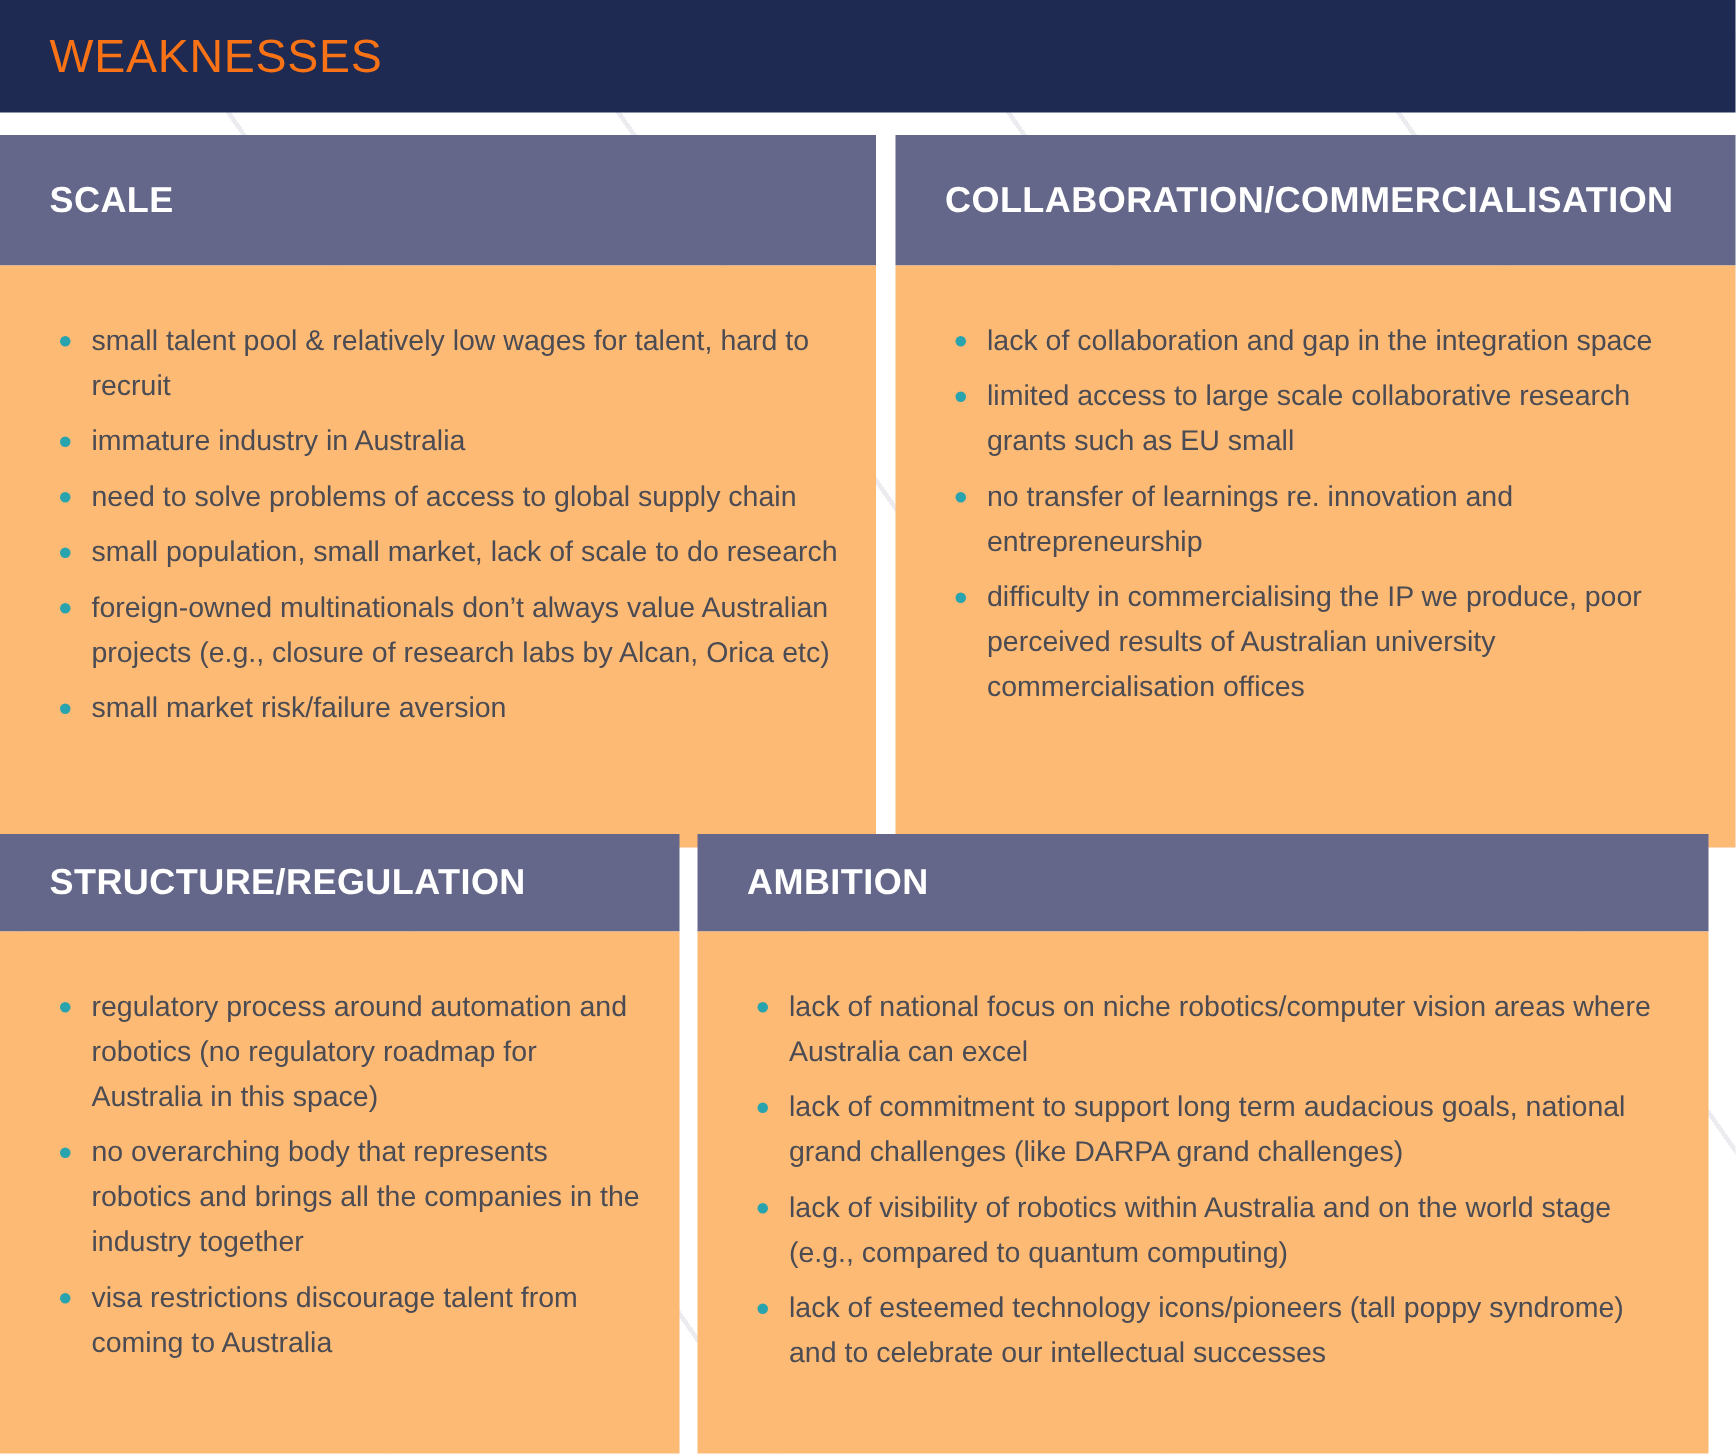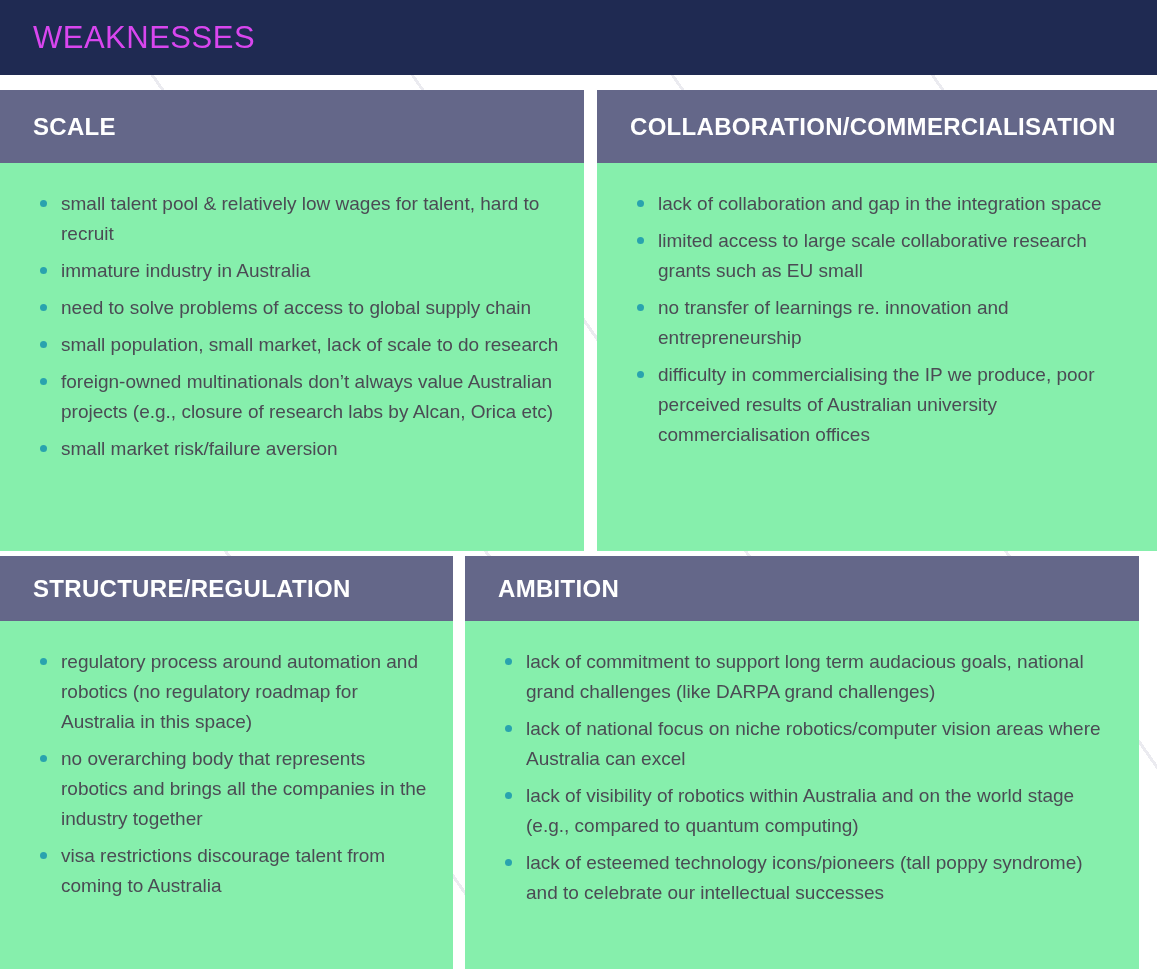--- a/index.html
+++ b/index.html
@@ -9,46 +9,46 @@
     background-color:#ffffff;
     background-image:repeating-linear-gradient(55deg, transparent 0 210px, #ebebf0 210px 213px);
   }
 
   .banner {
     position:absolute; left:0; top:0; width:1157px; height:75px;
     background:#1f2a52; display:flex; align-items:center;
   }
   .banner h1 {
     margin:0 0 0 33px; font-size:31px; font-weight:400;
-    color:#d946ef; letter-spacing:0.5px;
+    color:#f97316; letter-spacing:0.5px;
   }
 
   .panel { position:absolute; }
   .panel-header {
     background:#646789; color:#ffffff;
     display:flex; align-items:center; padding-left:33px; box-sizing:border-box;
   }
   .panel-header h2 { margin:0; font-size:24px; font-weight:700; letter-spacing:0.3px; }
   .panel-body {
-    background:#86efac; box-sizing:border-box;
-    padding:26px 22px 0 38px;
+    background:#fdba74; box-sizing:border-box;
+    padding:36px 22px 0 38px;
   }
   ul.bullets { list-style:none; margin:0; padding:0; }
   ul.bullets li {
     position:relative; padding-left:23px; margin-bottom:7px;
     font-size:19px; line-height:30px; color:#4b4b54;
   }
   ul.bullets li::before {
     content:""; position:absolute; left:2px; top:11px;
     width:7px; height:7px; border-radius:50%; background:#29a3ae;
   }
 
   .panel-scale     { left:0;     top:90px;  width:584px; }
   .panel-collab    { left:597px; top:90px;  width:560px; }
-  .panel-scale  .panel-header, .panel-collab .panel-header { height:73px;text-align:right; }
+  .panel-scale  .panel-header, .panel-collab .panel-header { height:87px;text-align:right; }
   .panel-scale  .panel-body,   .panel-collab .panel-body   { height:388px; }
 
   .panel-structure { left:0;     top:556px; width:453px;border-radius:25px; }
   .panel-ambition  { left:465px; top:556px; width:674px; }
   .panel-structure .panel-header, .panel-ambition .panel-header { height:65px; }
   .panel-structure .panel-body,   .panel-ambition .panel-body   { height:348px; }
 </style>
 </head>
 <body>
 
@@ -98,19 +98,19 @@
     </ul>
   </div>
 </section>
 
 <section class="panel panel-ambition">
   <div class="panel-header">
     <h2>AMBITION</h2>
   </div>
   <div class="panel-body">
     <ul class="bullets">
+      <li>lack of national focus on niche robotics/computer vision areas where Australia can excel</li>
       <li>lack of commitment to support long term audacious goals, national grand challenges (like DARPA grand challenges)</li>
-      <li>lack of national focus on niche robotics/computer vision areas where Australia can excel</li>
       <li>lack of visibility of robotics within Australia and on the world stage (e.g., compared to quantum computing)</li>
       <li>lack of esteemed technology icons/pioneers (tall poppy syndrome) and to celebrate our intellectual successes</li>
     </ul>
   </div>
 </section>
 
 </body></html>

